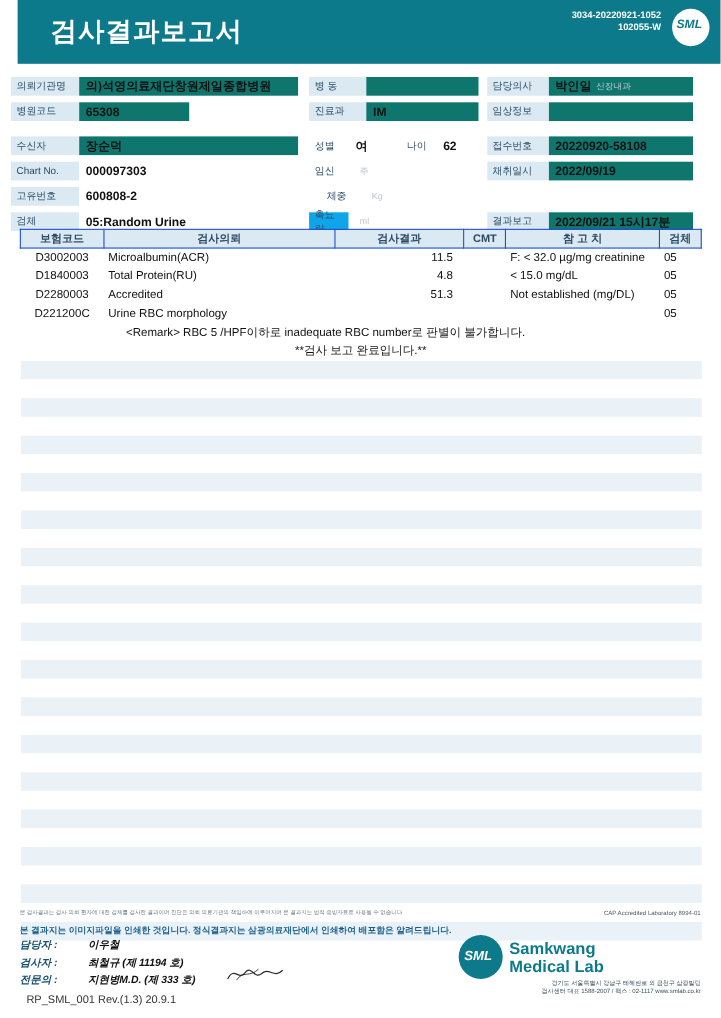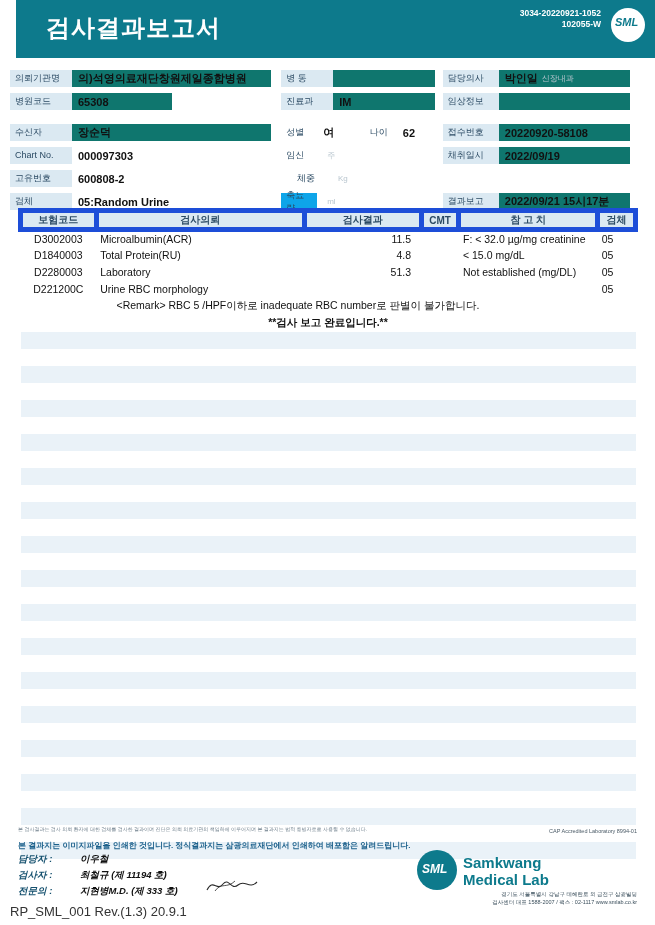--- a/index.html
+++ b/index.html
@@ -76,40 +76,40 @@
   .unit { color: #b9c6cf; font-weight: normal; font-size: 8px; margin-left: 4px;}
 
   
   .table { position: absolute; left: 18px; top: 208px; width: 620px; }
   table { border-collapse: collapse; width: 620px; }
   th {
     background: #dbe9f2;
     color: #2b4a63;
     font-size: 10px;
     font-weight: bold;
-    border: 5px solid #1d4ed8;
+    border: 1px solid #1d4ed8;
     height: 17px;
     padding: 0 4px;
   }
   td {
     font-size: 10.5px;
     height: 17px;
     padding: 0 4px;
     border: 0;
   }
   tr.data td { background: #ffffff; }
   tr.alt td { background: #eaf2f8; height: 17px; }
   td.code { width: 76px; text-align: center; }
   td.name { width: 210px; text-align: left; }
   td.result { width: 118px; text-align: right; padding-right: 10px; }
   td.cmt { width: 38px; text-align: center; }
   td.ref { width: 140px; text-align: left; }
   td.spec { width: 38px; text-align: left; }
   td.remark { text-align: left; padding-left: 96px; }
-  td.center { text-align: center; font-weight: bold; }
+  td.center { text-align: center; font-weight: normal; }
 
   
   .footer { position: absolute; left: 0; top: 826px; width: 655px; }
   .tinyline {
     position: absolute; left: 18px; top: 0; width: 600px;
     font-size: 5px; color: #6a7b88; letter-spacing: 0;
   }
   .cap-right {
     position: absolute; right: 18px; top: 2px;
     font-size: 5.5px; color: #4a5a66;
@@ -135,22 +135,22 @@
   }
   .fl-name {
     position: absolute; left: 46px; top: 6px; color: #0d7a8c;
     font-size: 15px; font-weight: bold; line-height: 1.15;
   }
   .fl-addr {
     position: absolute; right: 0; top: 42px; text-align: right;
     font-size: 5.5px; color: #3b4f5c; line-height: 1.5;
   }
   .docid {
-    position: absolute; left: 10px; top: 78px;
-    font-size: 13px; color: #333;
+    position: absolute; left: 24px; top: 78px;
+    font-size: 10px; color: #333;
   }
 </style>
 </head>
 <body>
 
 <div class="page">
 
   <div class="header">
     <div class="header-title">검사결과보고서</div>
     <div class="header-codes">3034-20220921-1052<br>102055-W</div>
@@ -323,21 +323,21 @@
           <tr class="data">
             <td class="code">D1840003</td>
             <td class="name">Total Protein(RU)</td>
             <td class="result">4.8</td>
             <td class="cmt"></td>
             <td class="ref">&lt; 15.0 mg/dL</td>
             <td class="spec">05</td>
           </tr>
           <tr class="data">
             <td class="code">D2280003</td>
-            <td class="name">Laboratory</td>
+            <td class="name">Accredited</td>
             <td class="result">51.3</td>
             <td class="cmt"></td>
             <td class="ref">Not established (mg/DL)</td>
             <td class="spec">05</td>
           </tr>
           <tr class="data">
             <td class="code">D221200C</td>
             <td class="name">Urine RBC morphology</td>
             <td class="result"></td>
             <td class="cmt"></td>

